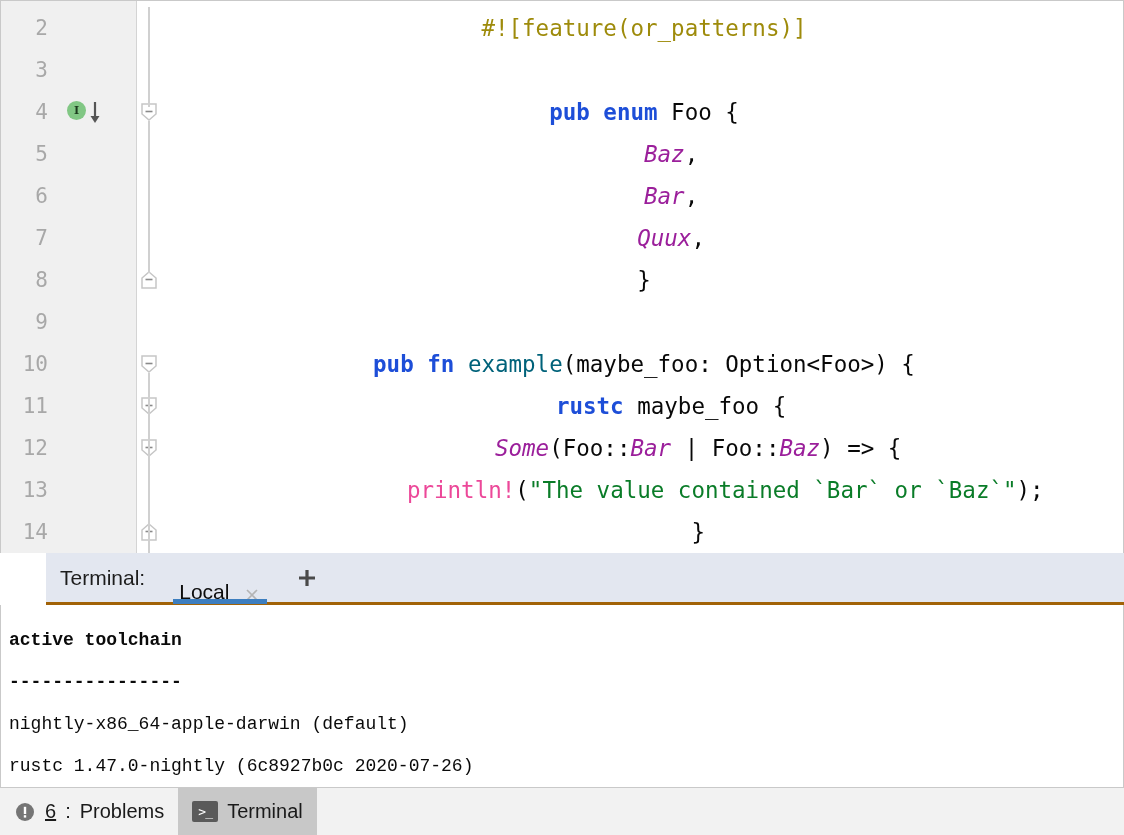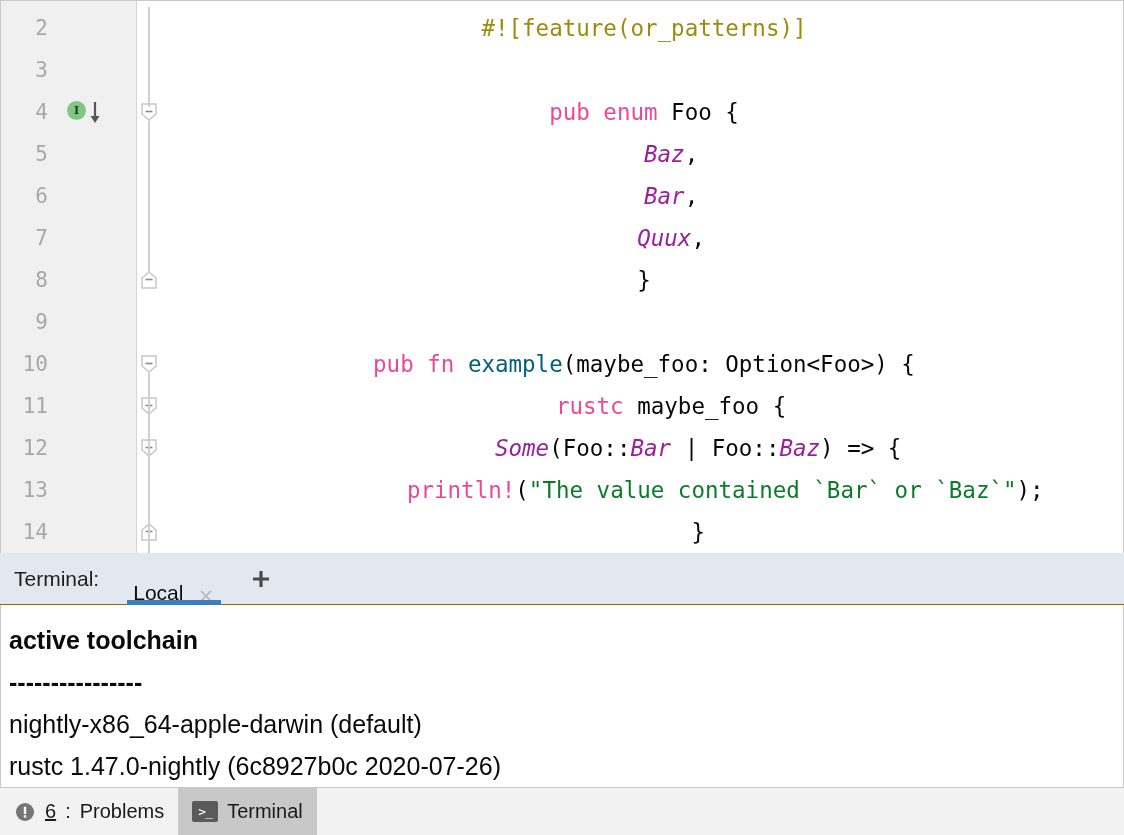--- a/index.html
+++ b/index.html
@@ -104,37 +104,38 @@
   .cline {
     height: 42px;
     line-height: 42px;
     white-space: pre;
     font-family: "DejaVu Sans Mono", monospace;
     font-size: 22.5px;
     color: #080808;
     padding-left: 4px;
     text-align: center;
   }
-  .kw    { color: #ec4899; }
+  .kw    { color: #1d4ed8; font-weight: bold; }
   .attr  { color: #9e8b0b; }
   .enumv { color: #9b1f9b; font-style: italic; }
   .fname { color: #00627a; }
   .macro { color: #ec4899; }
   .str   { color: #0a7c28; }
   .plain { color: #080808; }
 
   
   .term-tabbar {
     height: 52px;
     flex: 0 0 52px;
     background: #e3e7f0;
     display: flex;
     align-items: center;
     position: relative;
-    border-bottom: 1px solid #a16207;
+    border-bottom: 3px solid #a16207;
+    margin-left: 46px;
   }
   .term-label {
     font-size: 21px;
     color: #1d1d1d;
     margin-left: 14px;
     white-space: nowrap;
   }
   .term-tab {
     position: relative;
     margin-left: 28px;
@@ -168,22 +169,22 @@
   
   .term-body {
     flex: 1 1 auto;
     background: #ffffff;
     border-left: 1px solid #c9c9c9;
     border-right: 1px solid #c9c9c9;
     padding: 14px 0 0 8px;
     overflow: hidden;
   }
   .tline {
-    font-family: Liberation Sans, sans-serif;
-    font-size: 25px;
+    font-family: Liberation Mono, monospace;
+    font-size: 18px;
     line-height: 42px;
     color: #0a0a0a;
     white-space: pre;
   }
   .tline.bold { font-weight: bold; }
 
   
   .statusbar {
     height: 48px;
     flex: 0 0 48px;

